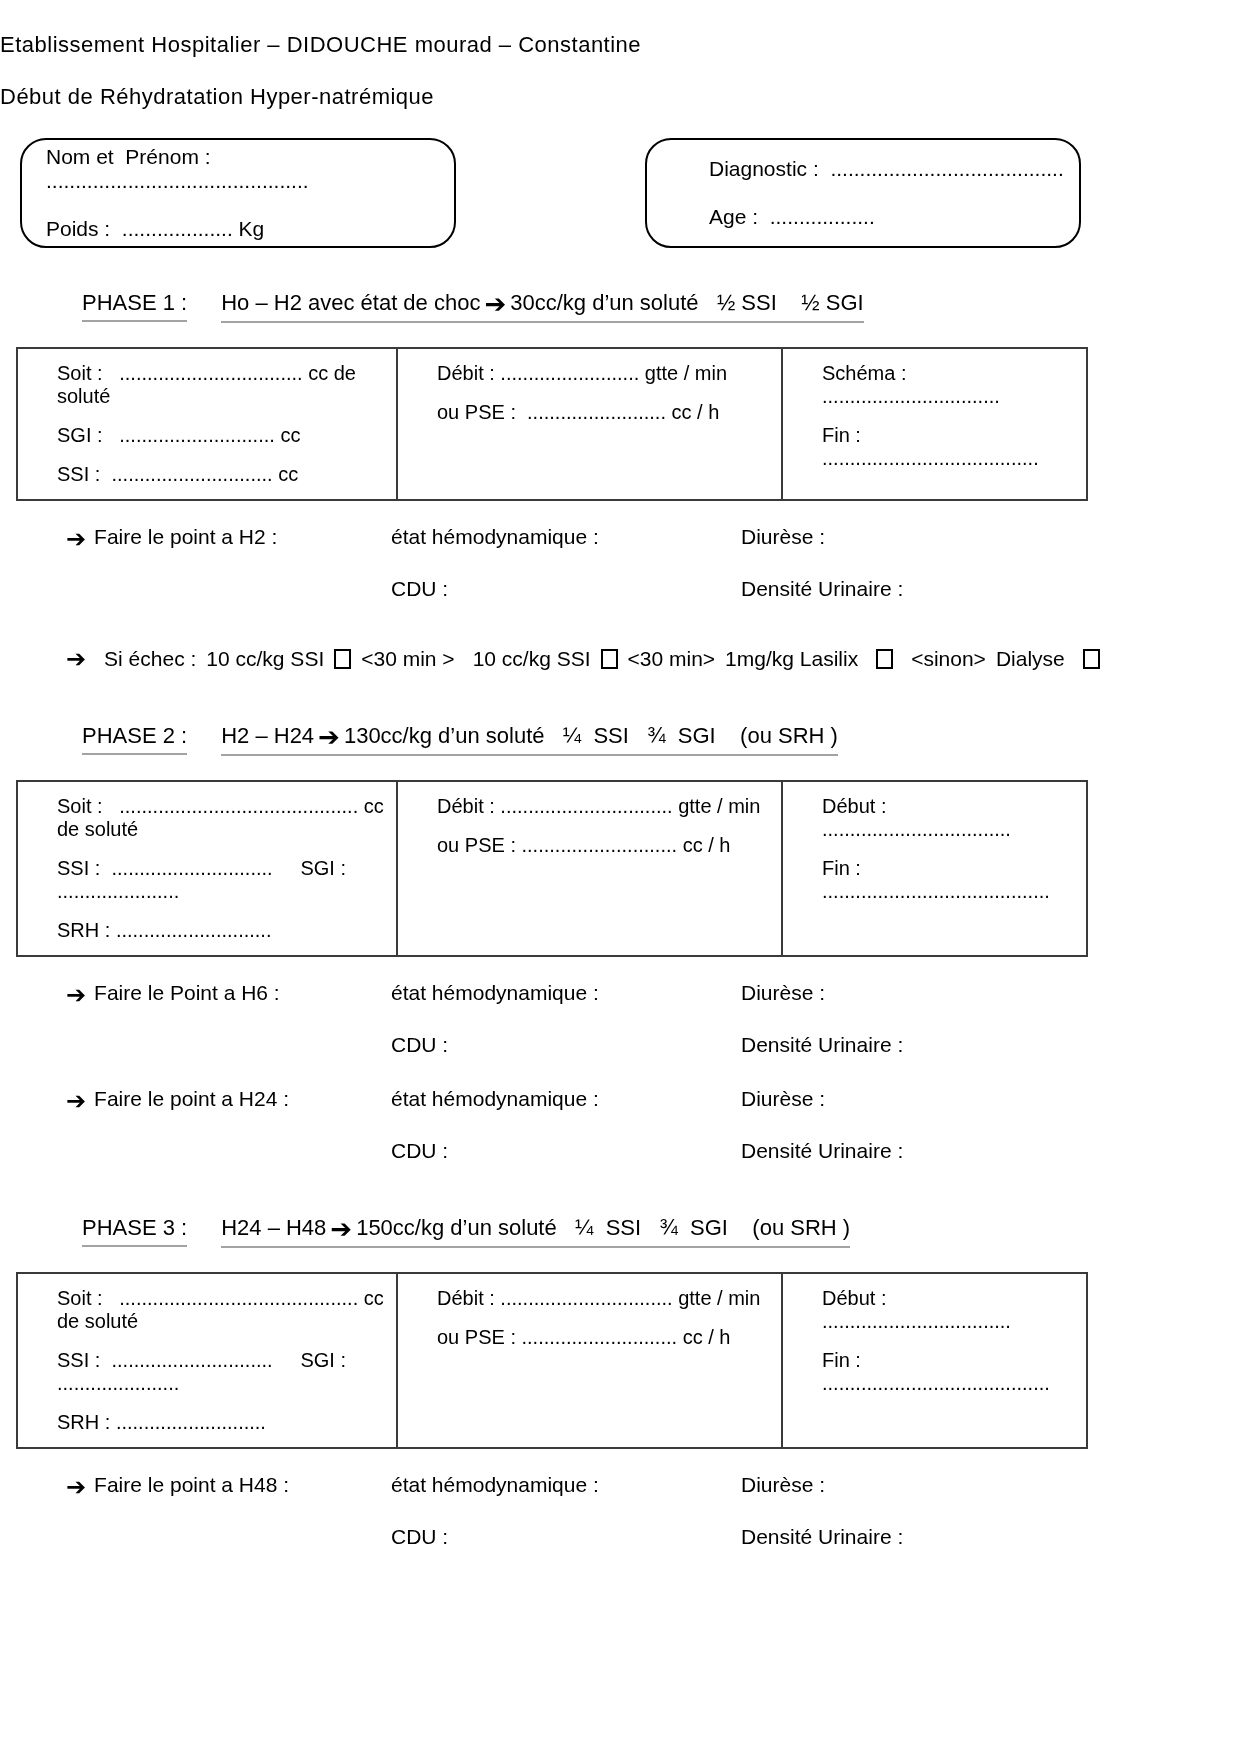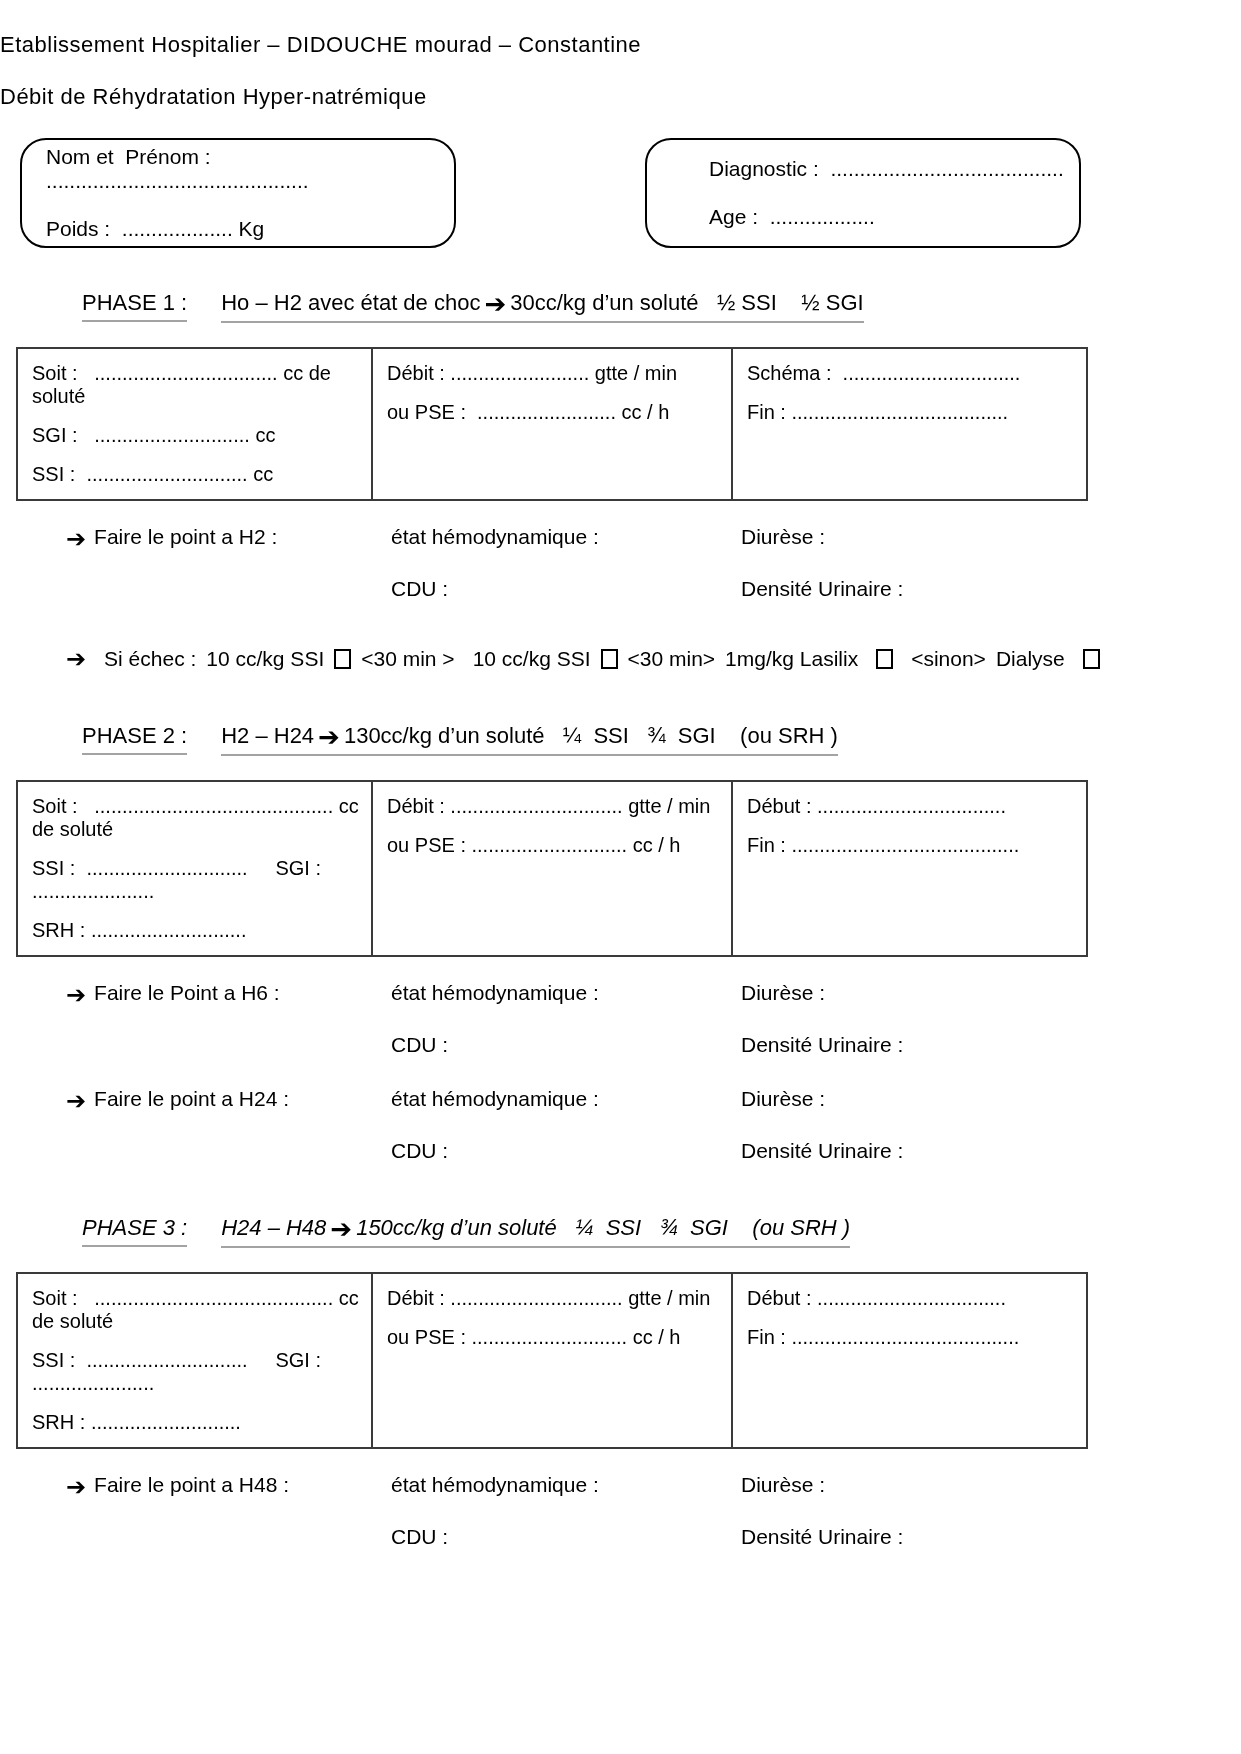--- a/index.html
+++ b/index.html
@@ -35,21 +35,21 @@
     font-family:"DejaVu Sans",sans-serif; font-weight:bold;
     font-size:24px; line-height:1; vertical-align:-3px; margin-right:8px;
   }
 
   .form-table {
     display:flex; margin:24px 0 0 16px; width:1072px;
     border:2px solid #3a3a3a;
   }
   .ft-cell {
     display:flex; flex-direction:column; gap:16px;
-    padding:13px 6px 13px 14px; font-size:20px;
+    padding:13px 6px 13px 14px; font-size:20px;margin-left:25px;
   }
   .ft-cell.two { }
   .ft-c1 { width:355px; border-right:2px solid #3a3a3a; }
   .ft-c2 { width:360px; border-right:2px solid #3a3a3a; }
   .ft-c3 { flex:1; }
 
   .cp-row {
     display:grid; grid-template-columns:325px 350px auto;
     margin:24px 0 0 66px; font-size:21px;
   }
@@ -64,21 +64,21 @@
     border:2px solid #000; background:#fff; flex:0 0 auto;
   }
   .sp { margin-left:8px; }
 </style>
 </head>
 <body>
 
 <div class="page">
 
   <div class="hdr hdr1" data-bind="header.line1">Etablissement Hospitalier – DIDOUCHE mourad – Constantine</div>
-  <div class="hdr hdr2" data-bind="header.line2">Débit de Réhydratation Hyper-natrémique</div>
+  <div class="hdr hdr2" data-bind="header.line2">Début de Réhydratation Hyper-natrémique</div>
 
   <div class="boxes">
     <div class="idbox">
       <div data-bind="patient_box.nom">Nom et  Prénom :   .............................................</div>
       <div data-bind="patient_box.poids">Poids :  ................... Kg</div>
     </div>
     <div class="idbox right">
       <div data-bind="info_box.diagnostic">Diagnostic :  ........................................</div>
       <div data-bind="info_box.age">Age :  ..................</div>
     </div>
@@ -166,21 +166,21 @@
     <div><span class="cp-arrow">➔</span><span data-bind="phase2.cp_h24.label">Faire le point a H24 :</span></div>
     <div data-bind="phase2.cp_h24.etat">état hémodynamique :</div>
     <div data-bind="phase2.cp_h24.diurese">Diurèse :</div>
   </div>
   <div class="cp-row second">
     <div></div>
     <div data-bind="phase2.cp_h24.cdu">CDU :</div>
     <div data-bind="phase2.cp_h24.densite">Densité Urinaire :</div>
   </div>
 
-  <div class="phase-heading" style="margin-top:52px;font-style:italic;">
+  <div class="phase-heading" style="margin-top:52px;">
     <span class="ul phase-label" data-bind="phase3.heading.label">PHASE 3 :</span><span class="ul"><span data-bind="phase3.heading.pre">H24 – H48</span><span class="arrow">➔</span><span data-bind="phase3.heading.post">150cc/kg d’un soluté   ¼  SSI   ¾  SGI    (ou SRH )</span></span>
   </div>
 
   <div class="form-table">
     <div class="ft-cell ft-c1">
       <div data-bind="phase3.table.left.0">Soit :   ........................................... cc de soluté</div>
       <div data-bind="phase3.table.left.1">SSI :  .............................     SGI :  ......................</div>
       <div data-bind="phase3.table.left.2">SRH : ...........................</div>
     </div>
     <div class="ft-cell ft-c2 two">

